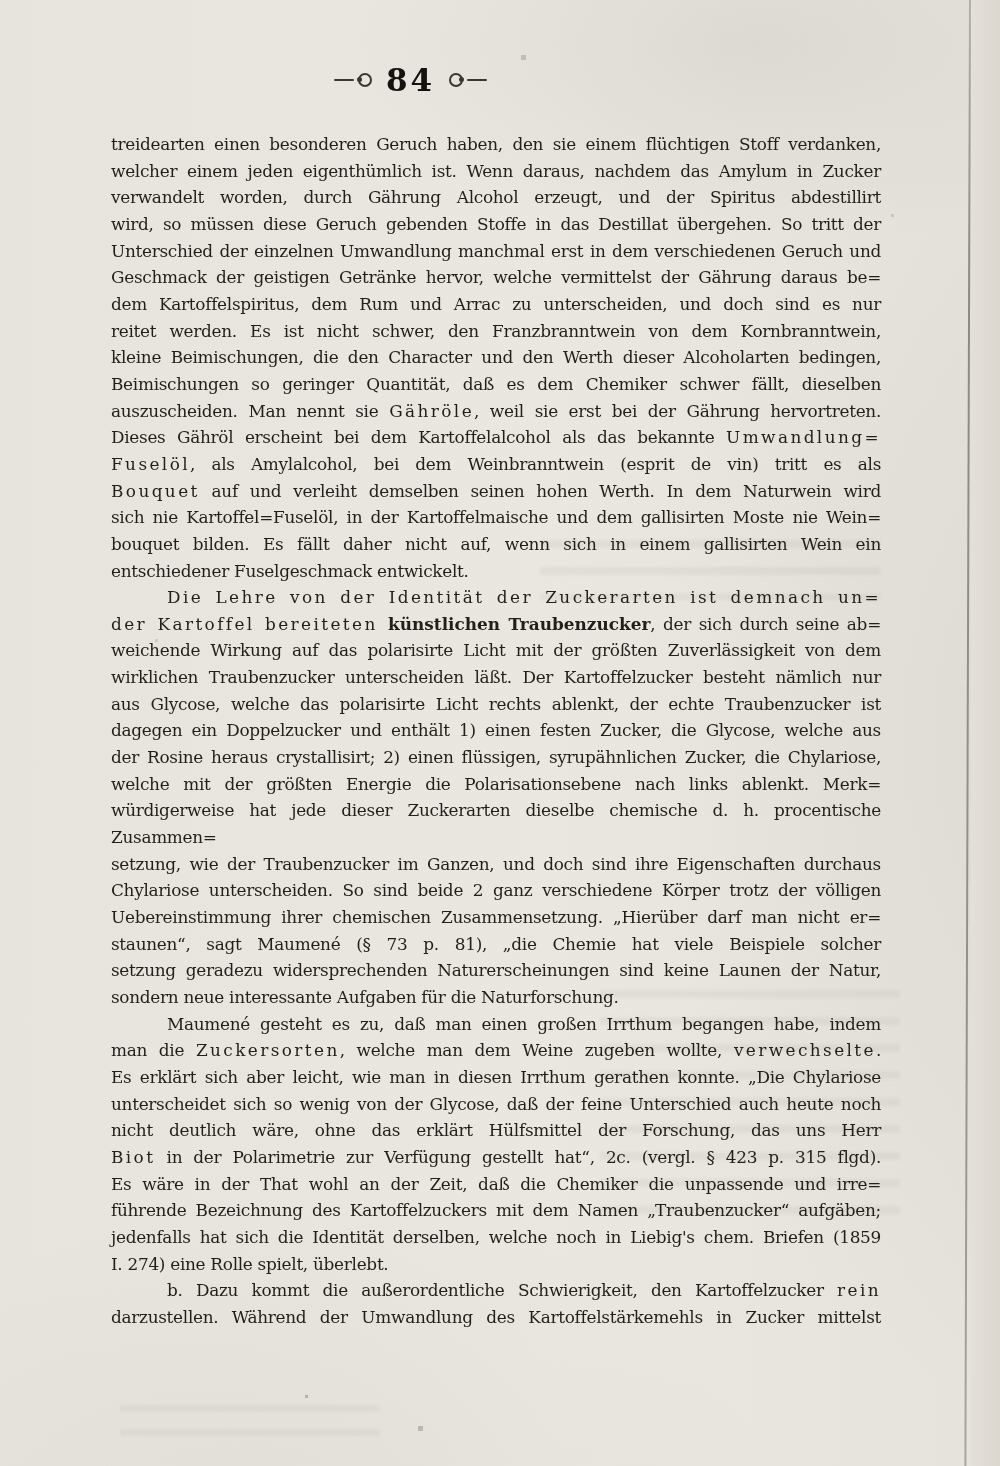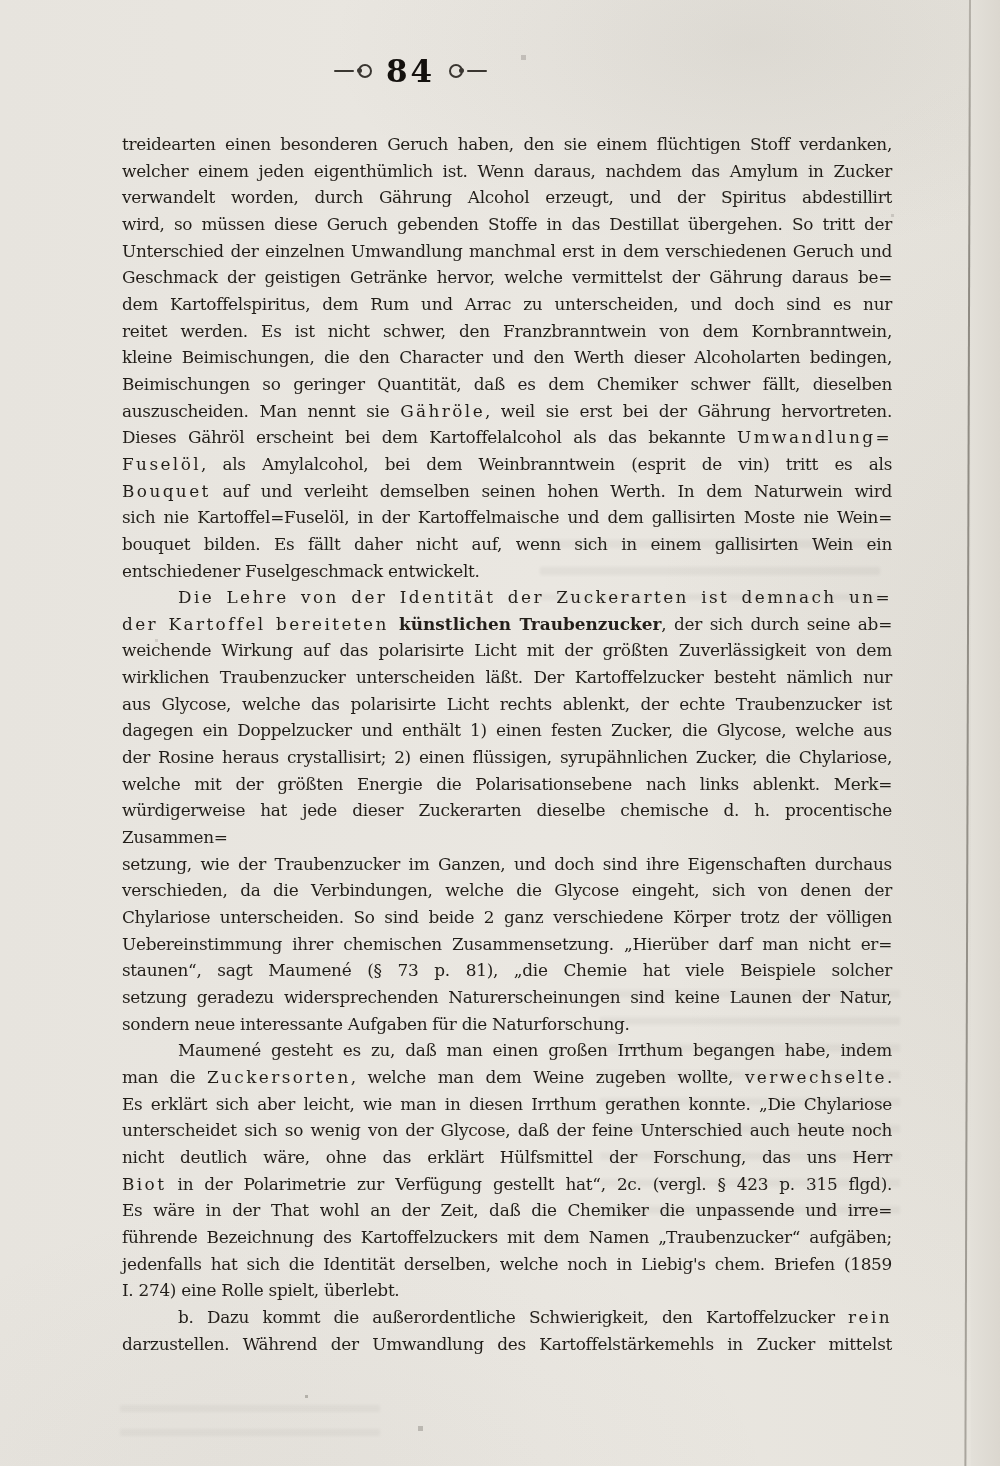--- a/index.html
+++ b/index.html
@@ -41,21 +41,21 @@
   
   .specks { position:absolute; left:0; top:0; width:1px; height:1px; background:transparent;
     box-shadow: 523px 57px 0 2px rgba(90,85,78,0.25),
                 420px 1428px 0 2px rgba(90,85,78,0.30),
                 306px 1396px 0 1px rgba(90,85,78,0.35),
                 156px 640px 0 1px rgba(90,85,78,0.18),
                 892px 215px 0 1px rgba(90,85,78,0.20); }
 
   
   .header {
-    position:absolute; left:0; top:53px; width:821px;
+    position:absolute; left:0; top:62px; width:821px;
     display:flex; align-items:center; justify-content:center; 
   }
   .pagenum {
     font-size:31px; font-weight:700; letter-spacing:3px; color:#14110e;
   }
   .orn { position:relative; width:52px; height:16px; opacity:0.88; }
   .orn .bar  { position:absolute; top:6.5px; width:16px; height:2.6px; background:#231f1a; border-radius:2px; }
   .orn .bar2 { position:absolute; top:6.5px; width:7px;  height:2.6px; background:#231f1a; border-radius:2px; }
   .orn .ring { position:absolute; top:0.5px; width:10px; height:10px; border:2.8px solid #231f1a; border-radius:50%; }
   .orn .dot  { position:absolute; top:5px; width:5px; height:5px; background:#231f1a; border-radius:50%; }
@@ -63,21 +63,21 @@
   .orn.left  .bar2 { left:13px; }
   .orn.left  .ring { right:14px; }
   .orn.left  .dot  { right:24px; }
   .orn.right .bar  { right:0; }
   .orn.right .bar2 { right:13px; }
   .orn.right .ring { left:14px; }
   .orn.right .dot  { left:24px; }
 
   
   .text {
-    position:absolute; left:122px; top:131px; width:770px;
+    position:absolute; left:111px; top:131px; width:770px;
     font-size:16.9px; line-height:26.65px;
     letter-spacing:-0.3px;
     color:#221e19;
     text-rendering:optimizeLegibility;
   }
   .line { text-align:justify; text-align-last:justify; }
   .line.end { text-align-last:left; }
   .line.indent { text-indent:56px; }
   .seg-n { }
   .seg-g { letter-spacing:2.4px; }   
@@ -131,21 +131,20 @@
     <div class="line indent"><span class="seg-g">Die Lehre von der Identität der Zuckerarten ist demnach un=</span></div>
     <div class="line"><span class="seg-g">der Kartoffel bereiteten </span><span class="seg-b">künstlichen Traubenzucker</span><span class="seg-n">, der sich durch seine ab=</span></div>
     <div class="line"><span class="seg-n">weichende Wirkung auf das polarisirte Licht mit der größten Zuverlässigkeit von dem</span></div>
     <div class="line"><span class="seg-n">wirklichen Traubenzucker unterscheiden läßt. Der Kartoffelzucker besteht nämlich nur</span></div>
     <div class="line"><span class="seg-n">aus Glycose, welche das polarisirte Licht rechts ablenkt, der echte Traubenzucker ist</span></div>
     <div class="line"><span class="seg-n">dagegen ein Doppelzucker und enthält 1) einen festen Zucker, die Glycose, welche aus</span></div>
     <div class="line"><span class="seg-n">der Rosine heraus crystallisirt; 2) einen flüssigen, syrupähnlichen Zucker, die Chylariose,</span></div>
     <div class="line"><span class="seg-n">welche mit der größten Energie die Polarisationsebene nach links ablenkt. Merk=</span></div>
     <div class="line"><span class="seg-n">würdigerweise hat jede dieser Zuckerarten dieselbe chemische d. h. procentische Zusammen=</span></div>
     <div class="line"><span class="seg-n">setzung, wie der Traubenzucker im Ganzen, und doch sind ihre Eigenschaften durchaus</span></div>
-    <div class="line"><span class="seg-n">verschieden, da die Verbindungen, welche die Glycose eingeht, sich von denen der</span></div>
     <div class="line"><span class="seg-n">Chylariose unterscheiden. So sind beide 2 ganz verschiedene Körper trotz der völligen</span></div>
     <div class="line"><span class="seg-n">Uebereinstimmung ihrer chemischen Zusammensetzung. „Hierüber darf man nicht er=</span></div>
     <div class="line"><span class="seg-n">staunen“, sagt Maumené (§ 73 p. 81), „die Chemie hat viele Beispiele solcher</span></div>
     <div class="line"><span class="seg-n">setzung geradezu widersprechenden Naturerscheinungen sind keine Launen der Natur,</span></div>
     <div class="line end"><span class="seg-n">sondern neue interessante Aufgaben für die Naturforschung.</span></div>
     <div class="line indent"><span class="seg-n">Maumené gesteht es zu, daß man einen großen Irrthum begangen habe, indem</span></div>
     <div class="line"><span class="seg-n">man die </span><span class="seg-g">Zuckersorten</span><span class="seg-n">, welche man dem Weine zugeben wollte, </span><span class="seg-g">verwechselte</span><span class="seg-n">.</span></div>
     <div class="line"><span class="seg-n">Es erklärt sich aber leicht, wie man in diesen Irrthum gerathen konnte. „Die Chylariose</span></div>
     <div class="line"><span class="seg-n">unterscheidet sich so wenig von der Glycose, daß der feine Unterschied auch heute noch</span></div>
     <div class="line"><span class="seg-n">nicht deutlich wäre, ohne das erklärt Hülfsmittel der Forschung, das uns Herr</span></div>

